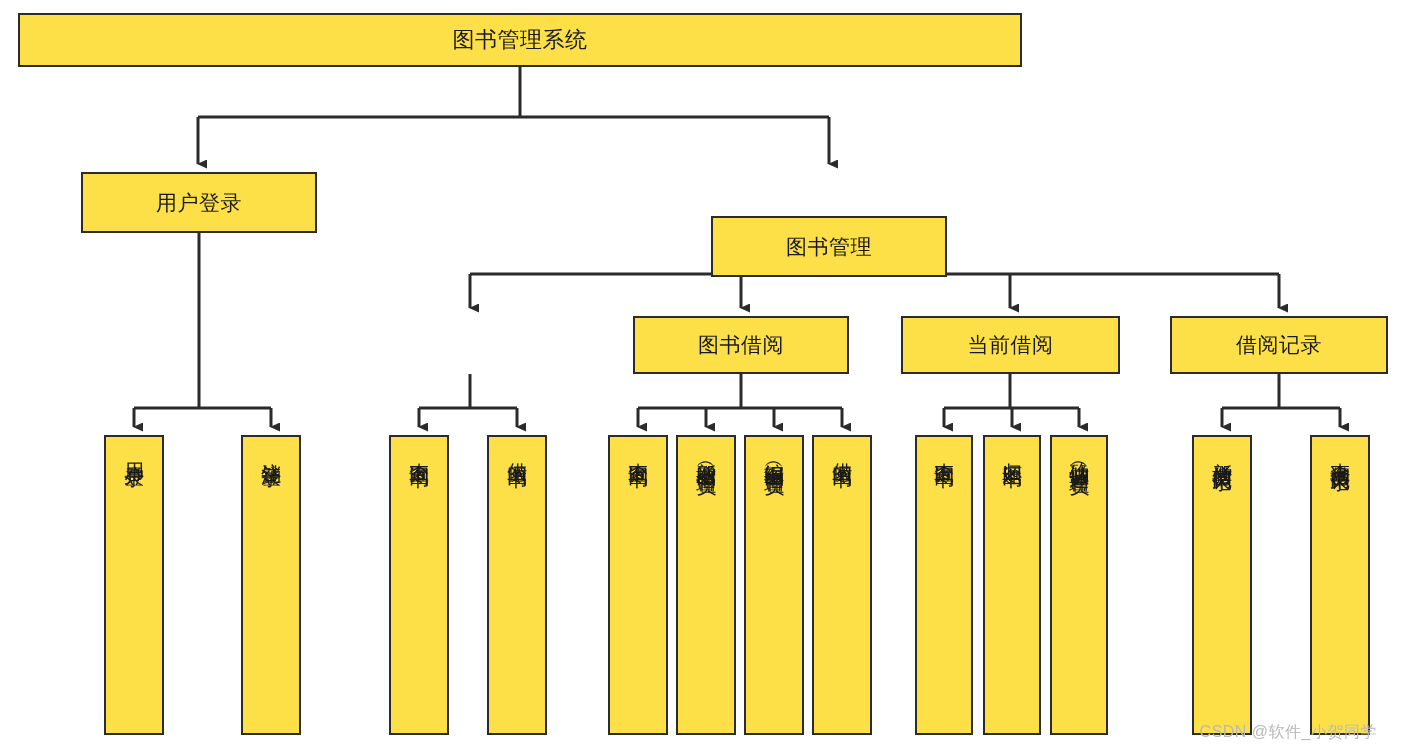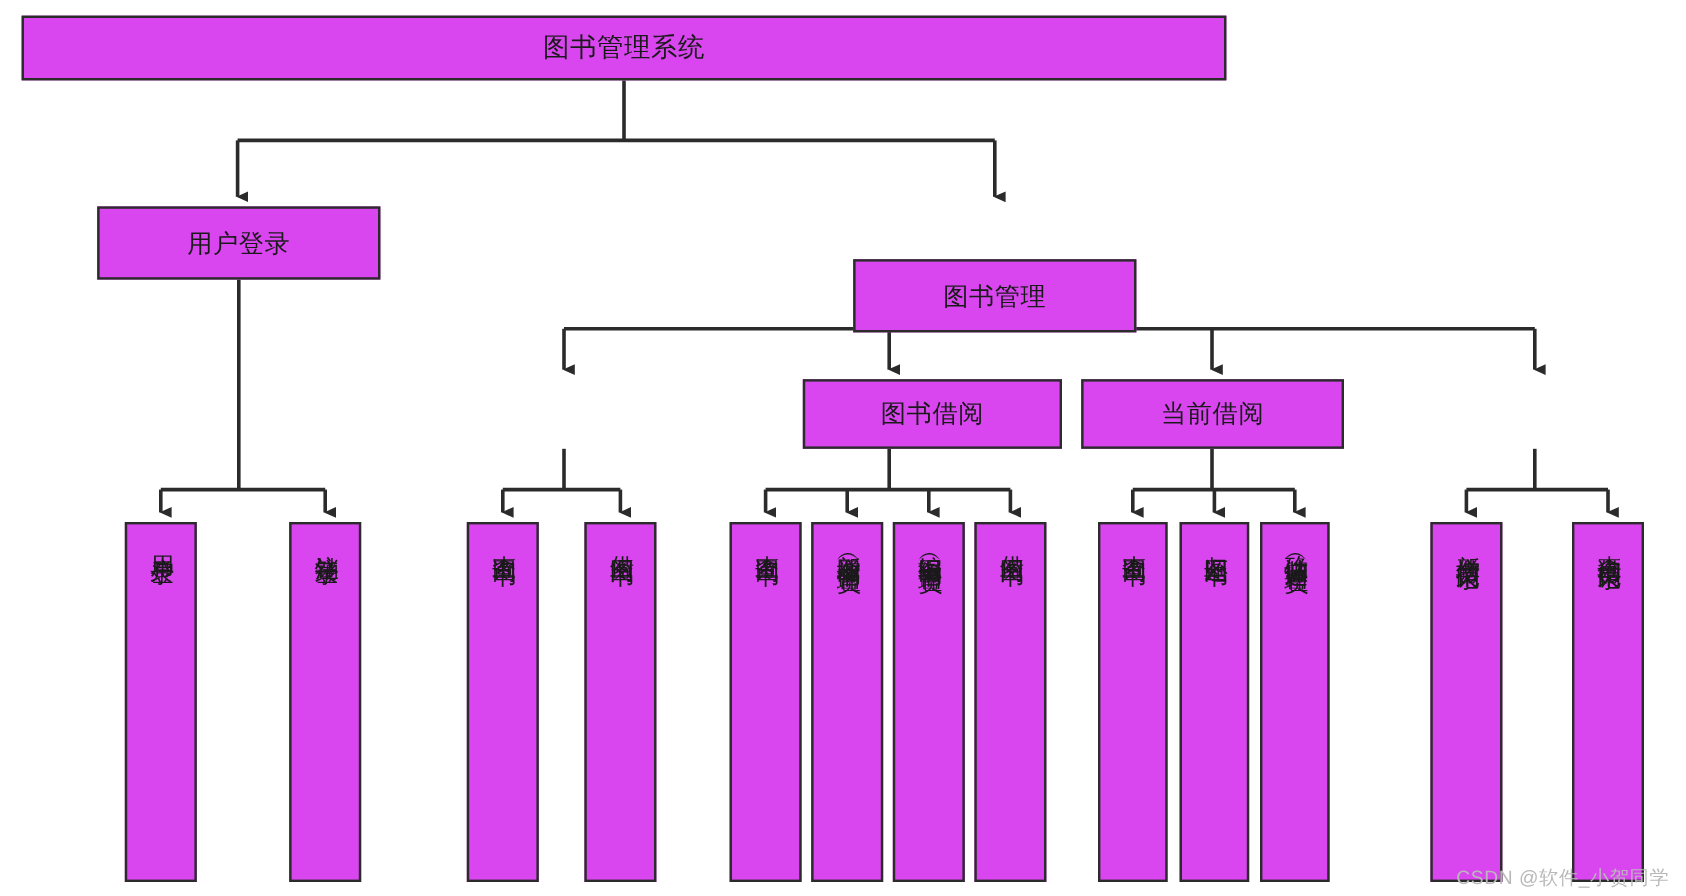--- a/index.html
+++ b/index.html
@@ -21,21 +21,21 @@
     position: absolute;
     left: 0;
     top: 0;
     width: 1405px;
     height: 747px;
   }
   .node {
     position: absolute;
     box-sizing: border-box;
     border: 2.5px solid #2b2b2b;
-    background: #d946ef;
+    background: #fde047;
     display: flex;
     align-items: center;
     justify-content: center;
     color: #1a1a1a;
   }
   .node.horiz {
     font-size: 21px;
     letter-spacing: 0.5px;
   }
   .node.root {
@@ -53,21 +53,21 @@
     letter-spacing: 2px;
     white-space: nowrap;
     display: block;
   }
   .node .hlabel {
     display: block;
     white-space: nowrap;
   }
   #watermark {
     position: absolute;
-    right: 14px;
+    right: 28px;
     bottom: 4px;
     font-size: 16px;
     color: #b9b9b9;
     white-space: nowrap;
     letter-spacing: 0.5px;
   }
 </style>
 </head>
 <body>
 
@@ -127,25 +127,28 @@
     <span class="hlabel">图书管理系统</span>
   </div>
 
   <div class="node horiz" style="left:81px; top:172px; width:236px; height:61px;">
     <span class="hlabel">用户登录</span>
   </div>
   <div class="node horiz" style="left:711px; top:172px; width:236px; height:61px;margin-top:44px;">
     <span class="hlabel">图书管理</span>
   </div>
 
-  <div class="node horiz" style="left:633px; top:316px; width:216px; height:58px;margin-left:36px;">
+  <div class="node horiz" style="left:633px; top:316px; width:216px; height:58px;">
     <span class="hlabel">图书借阅</span>
   </div>
   <div class="node horiz" style="left:901px; top:316px; width:219px; height:58px;">
     <span class="hlabel">当前借阅</span>
+  </div>
+  <div class="node horiz" style="left:1170px; top:316px; width:218px; height:58px;">
+    <span class="hlabel">借阅记录</span>
   </div>
 
   <div class="node vert" style="left:104px; top:435px; width:60px; height:300px;">
     <span class="vlabel">用户登录</span>
   </div>
   <div class="node vert" style="left:241px; top:435px; width:60px; height:300px;">
     <span class="vlabel">注销登录</span>
   </div>
   <div class="node vert" style="left:389px; top:435px; width:60px; height:300px;">
     <span class="vlabel">查询图书</span>

